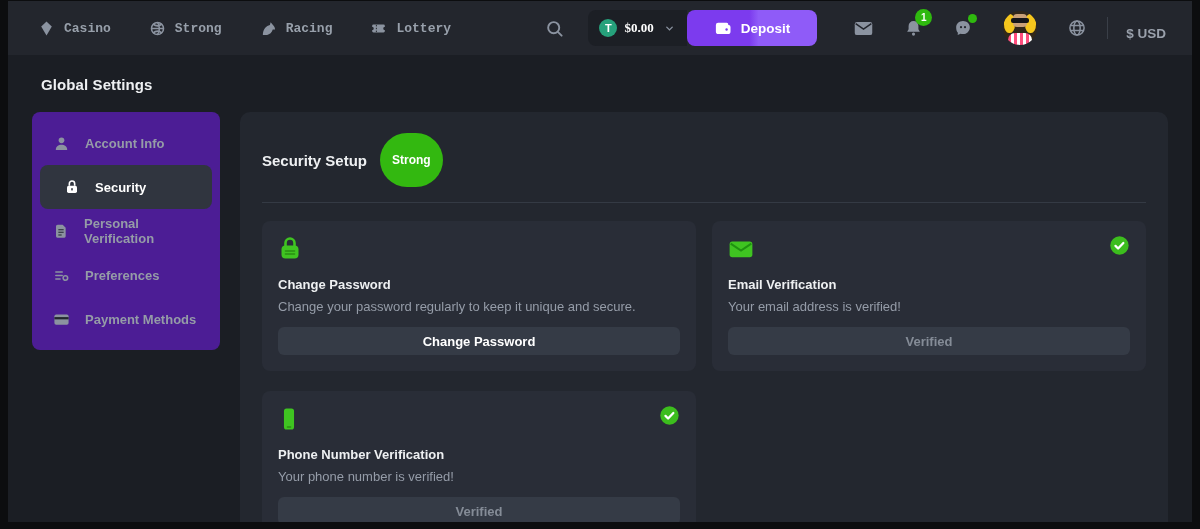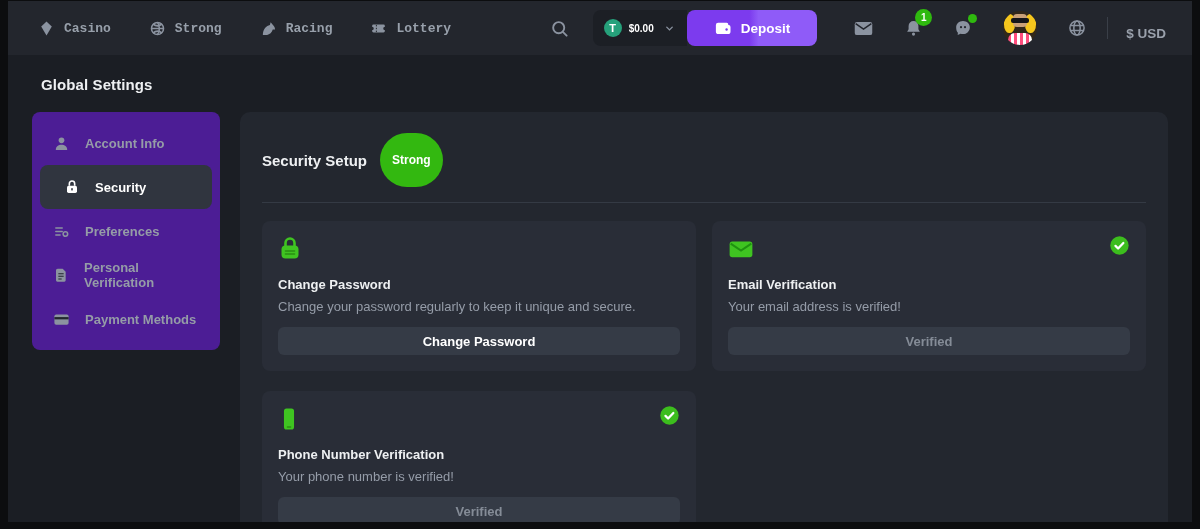--- a/index.html
+++ b/index.html
@@ -11,21 +11,21 @@
   .navbar { height:54px; background:#23262d; display:flex; align-items:center; padding:0 26px 0 30px; }
   .nav-items { display:flex; align-items:center; gap:38px;font-family:Liberation Mono, monospace; }
   .nav-item { display:flex; align-items:center; gap:9px; color:#98a0ab; font-size:13px; font-weight:600; cursor:pointer; }
   .nav-item .ic { display:flex; color:#8b93a0; }
   .nav-right { margin-left:auto; display:flex; align-items:center; }
   .icon-btn { display:flex; align-items:center; justify-content:center; color:#8b93a0; cursor:pointer; position:relative; }
   .search-btn { margin-right:24px; }
   .wallet-group { display:flex; align-items:stretch; height:36px; }
   .balance-pill { background:#1c1f25; border-radius:8px 0 0 8px; display:flex; align-items:center; padding:0 12px 0 11px; gap:7px; cursor:pointer; }
   .tether { width:18px; height:18px; border-radius:50%; background:#26a17b; color:#fff; font-size:11px; font-weight:700; display:flex; align-items:center; justify-content:center; }
-  .balance-amt { color:#fff; font-size:10px; font-weight:700; }
+  .balance-amt { color:#fff; font-size:13px; font-weight:700;font-family:Liberation Serif, serif; }
   .chev { color:#8b93a0; display:flex; margin-left:3px; }
   .deposit-btn { border:none; background:linear-gradient(90deg,#7c3bee 0%,#7c3bee 48%,#8f5bf8 55%,#8f5bf8 100%); color:#fff; border-radius:8px; display:flex; align-items:center; gap:9px; padding:0 27px; font-size:13.5px; font-weight:700; font-family:inherit; cursor:pointer; }
   .nav-icons { display:flex; align-items:center; gap:30px; margin-left:36px; }
   .nbadge { position:absolute; top:-10px; right:-9px; min-width:17px; height:17px; border-radius:9px; background:#2fb90f; color:#fff; font-size:10px; font-weight:700; display:flex; align-items:center; justify-content:center; padding:0 4px; }
   .status-dot { position:absolute; top:-4px; right:-4px; width:9px; height:9px; border-radius:50%; background:#2fb90f; }
   .avatar { width:34px; height:34px; border-radius:50%; background:#31271a; position:relative; overflow:hidden; cursor:pointer; }
   .avatar .hair-l,.avatar .hair-r { position:absolute; top:3px; width:11px; height:19px; background:#f5c61d; border-radius:45%; }
   .avatar .hair-l { left:1px; } .avatar .hair-r { right:1px; }
   .avatar .face { position:absolute; top:3px; left:10px; width:14px; height:13px; background:#c9a078; border-radius:4px; }
   .avatar .shades { position:absolute; top:7px; left:8px; width:18px; height:5px; background:#15161a; border-radius:2px; }
@@ -194,35 +194,35 @@
             <svg width="16" height="16" viewBox="0 0 24 24">
                   <rect x="4.5" y="10" width="15" height="11" rx="2.5" fill="currentColor"></rect>
                   <path d="M8 10V7a4 4 0 0 1 8 0v3" fill="none" stroke="currentColor" stroke-width="2.4"></path>
                   <rect x="10.8" y="13.5" width="2.4" height="4" rx="1.2" fill="#30353f"></rect>
                 </svg>
           </span>
           <span>Security</span>
         </div>
         <div class="side-item">
           <span class="ic">
+            <svg width="16" height="16" viewBox="0 0 24 24" fill="currentColor">
+                  <path d="M6.5 2.5h8L19 7v13a2 2 0 0 1-2 2H6.5a2 2 0 0 1-2-2v-15a2 2 0 0 1 2-2z"></path>
+                  <path d="M8 10h8M8 14h8M8 18h5" stroke="#23272f" stroke-width="1.6"></path>
+                </svg>
+          </span>
+          <span>Personal Verification</span>
+        </div>
+        <div class="side-item">
+          <span class="ic">
             <svg width="17" height="17" viewBox="0 0 24 24" fill="none" stroke="currentColor" stroke-width="2.2" stroke-linecap="round">
                   <path d="M4 7h9M4 12h9M4 17h6"></path>
                   <circle cx="17.5" cy="15.5" r="3.2"></circle>
                 </svg>
           </span>
           <span>Preferences</span>
-        </div>
-        <div class="side-item">
-          <span class="ic">
-            <svg width="16" height="16" viewBox="0 0 24 24" fill="currentColor">
-                  <path d="M6.5 2.5h8L19 7v13a2 2 0 0 1-2 2H6.5a2 2 0 0 1-2-2v-15a2 2 0 0 1 2-2z"></path>
-                  <path d="M8 10h8M8 14h8M8 18h5" stroke="#23272f" stroke-width="1.6"></path>
-                </svg>
-          </span>
-          <span>Personal Verification</span>
         </div>
         <div class="side-item">
           <span class="ic">
             <svg width="17" height="17" viewBox="0 0 24 24" fill="currentColor">
                   <rect x="2" y="5" width="20" height="14.5" rx="2.5"></rect>
                   <rect x="2" y="8.6" width="20" height="3.2" fill="#23272f"></rect>
                 </svg>
           </span>
           <span>Payment Methods</span>
         </div>

